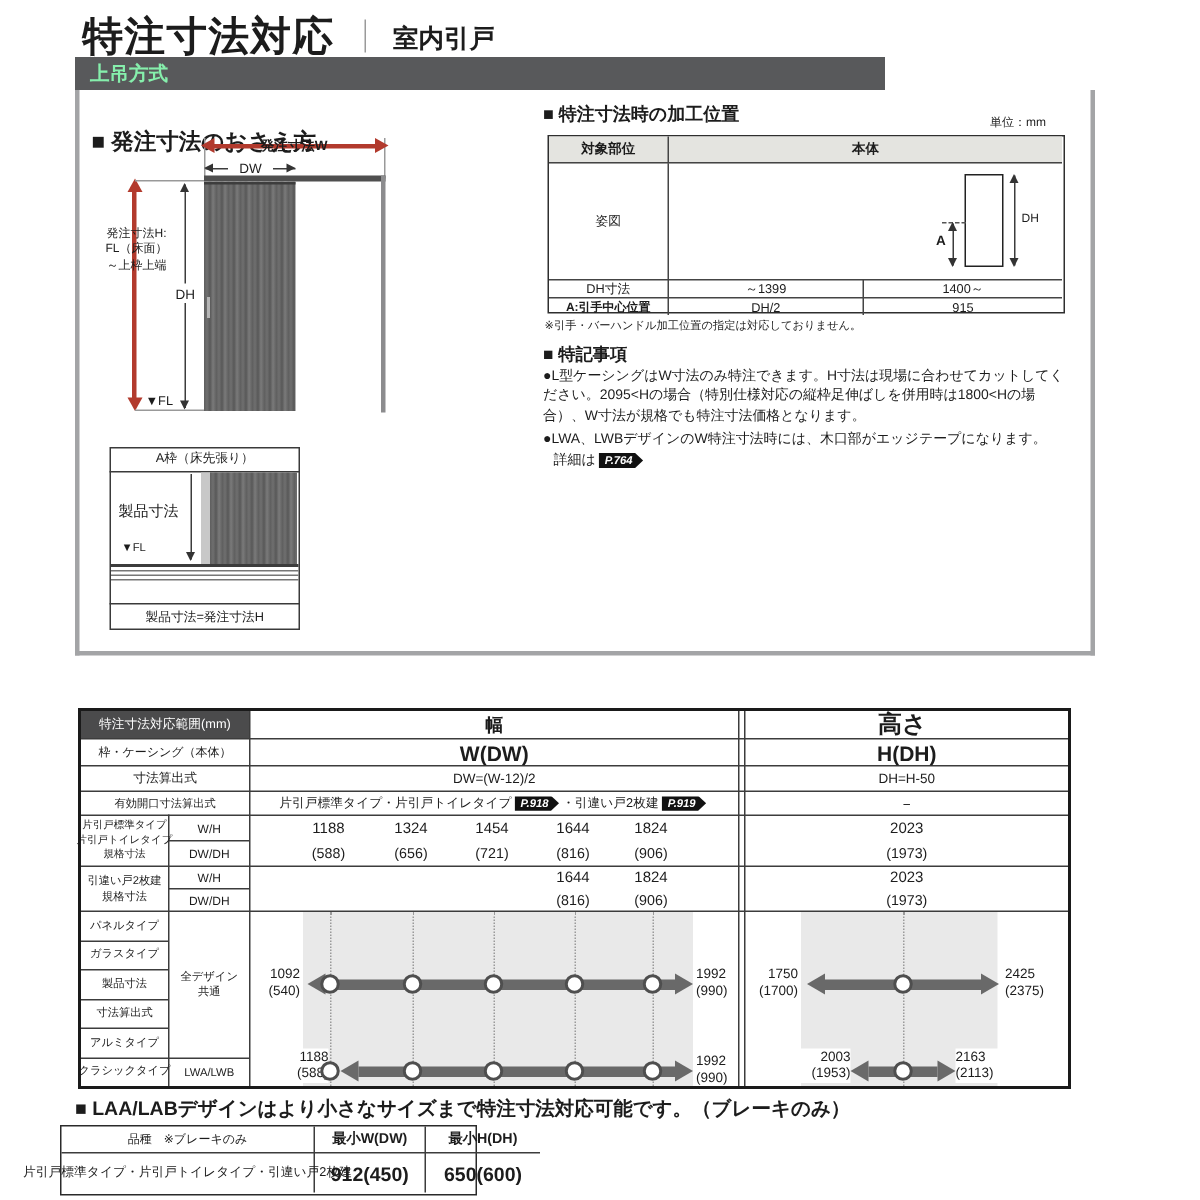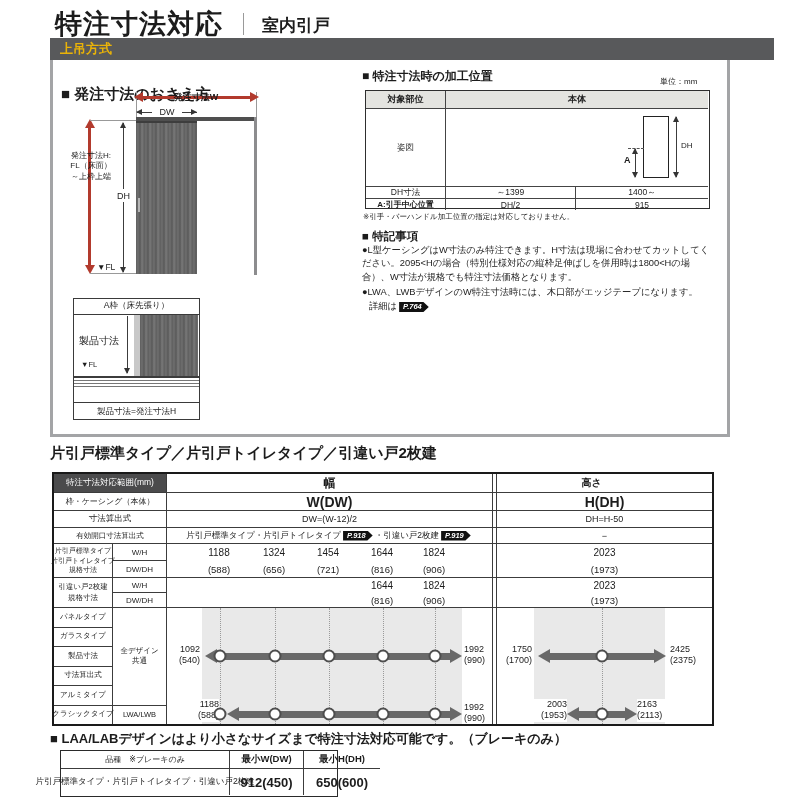--- a/index.html
+++ b/index.html
@@ -21,21 +21,21 @@
 </style>
 </head>
 <body>
 
 <div class="page">
 
   <div class="t" style="left:55px;top:6px;font-size:27px;font-weight:bold;letter-spacing:1px;">特注寸法対応</div>
   <div class="t" style="left:243px;top:13px;width:1px;height:22px;background:#9a9a9a;"></div>
   <div class="t" style="left:262px;top:14px;font-size:17px;font-weight:bold;">室内引戸</div>
 
-  <div class="t" style="left:50px;top:38px;width:724px;height:22px;background:#58595b;color:#eab308;font-size:13px;font-weight:bold;line-height:22px;padding-left:10px;box-sizing:border-box;">上吊方式</div>
+  <div class="t" style="left:50px;top:38px;width:540px;height:22px;background:#58595b;color:#86efac;font-size:13px;font-weight:bold;line-height:22px;padding-left:10px;box-sizing:border-box;">上吊方式</div>
   <div class="t" style="left:50px;top:60px;width:680px;height:377px;border:3px solid #a3a4a6;border-top:none;box-sizing:border-box;"></div>
 
   <div class="t" style="left:61px;top:66px;font-size:15px;font-weight:bold;margin-top:19px;">■ 発注寸法のおさえ方</div>
 
   <div class="ln" style="left:136px;top:92px;width:1px;height:27px;background:#999;"></div>
   <div class="ln" style="left:256px;top:92px;width:1px;height:27px;background:#999;"></div>
 
   <div class="t" style="left:142px;top:96px;width:109px;height:3px;background:#b23a2d;"></div>
   <div class="tri" style="left:134px;top:92px;border-top:5px solid transparent;border-bottom:5px solid transparent;border-right:9px solid #b23a2d;"></div>
   <div class="tri" style="left:250px;top:92px;border-top:5px solid transparent;border-bottom:5px solid transparent;border-left:9px solid #b23a2d;"></div>
@@ -111,21 +111,20 @@
   </div>
   <div class="t" style="left:363px;top:212px;font-size:7.5px;">※引手・バーハンドル加工位置の指定は対応しておりません。</div>
 
   <div class="t" style="left:362px;top:229px;font-size:11.5px;font-weight:bold;">■ 特記事項</div>
   <div class="t" style="left:362px;top:244px;width:356px;font-size:9.3px;line-height:1.45;white-space:normal;">●L型ケーシングはW寸法のみ特注できます。H寸法は現場に合わせてカットしてください。2095&lt;Hの場合（特別仕様対応の縦枠足伸ばしを併用時は1800&lt;Hの場合）、W寸法が規格でも特注寸法価格となります。</div>
   <div class="t" style="left:362px;top:286px;width:356px;font-size:9.3px;line-height:1.45;white-space:normal;">●LWA、LWBデザインのW特注寸法時には、木口部がエッジテープになります。</div>
   <div class="t" style="left:369px;top:300px;font-size:9.3px;">
     <span>詳細は</span><span class="badge">P.764</span>
   </div>
 
-  <div class="t" style="left:50px;top:444px;font-size:15px;font-weight:bold;">片引戸標準タイプ／片引戸トイレタイプ／引違い戸2枚建</div>
 
   <div class="t" style="left:52px;top:472px;width:662px;height:254px;border:2px solid #1a1a1a;box-sizing:border-box;">
 
     <div class="ln" style="left:112px;top:0;width:1px;height:250px;"></div>
     <div class="ln" style="left:58px;top:69px;width:1px;height:181px;"></div>
     <div class="ln" style="left:438px;top:0;width:1px;height:250px;"></div>
     <div class="ln" style="left:442px;top:0;width:1px;height:250px;"></div>
     <div class="ln" style="left:0;top:18px;width:658px;height:1px;"></div>
     <div class="ln" style="left:0;top:36px;width:658px;height:1px;"></div>
     <div class="ln" style="left:0;top:53px;width:658px;height:1px;"></div>
@@ -135,21 +134,21 @@
     <div class="ln" style="left:58px;top:118px;width:54px;height:1px;"></div>
     <div class="ln" style="left:0;top:133px;width:658px;height:1px;"></div>
     <div class="ln" style="left:0;top:152.5px;width:58px;height:1px;"></div>
     <div class="ln" style="left:0;top:172px;width:58px;height:1px;"></div>
     <div class="ln" style="left:0;top:191.5px;width:58px;height:1px;"></div>
     <div class="ln" style="left:0;top:211px;width:58px;height:1px;"></div>
     <div class="ln" style="left:0;top:230.5px;width:112px;height:1px;"></div>
 
     <div class="c" style="left:0;top:0;width:112px;height:18px;background:#4b4b4c;color:#fff;font-size:8.5px;">特注寸法対応範囲(mm)</div>
     <div class="c" style="left:113px;top:0;width:325px;height:18px;font-size:12px;font-weight:bold;">幅</div>
-    <div class="c" style="left:430px;top:0;width:215px;height:18px;font-size:10px;font-weight:bold;">高さ</div>
+    <div class="c" style="left:440px;top:0;width:215px;height:18px;font-size:16px;font-weight:bold;">高さ</div>
 
     <div class="c" style="left:0;top:19px;width:112px;height:17px;font-size:8px;">枠・ケーシング（本体）</div>
     <div class="c" style="left:443px;top:19px;width:215px;height:17px;font-size:14px;font-weight:bold;">H(DH)</div>
     <div class="c" style="left:113px;top:19px;width:325px;height:17px;font-size:14px;font-weight:bold;">W(DW)</div>
 
     <div class="c" style="left:0;top:37px;width:112px;height:16px;font-size:8.5px;">寸法算出式</div>
     <div class="c" style="left:113px;top:37px;width:325px;height:16px;font-size:9px;">DW=(W-12)/2</div>
     <div class="c" style="left:443px;top:37px;width:215px;height:16px;font-size:9px;">DH=H-50</div>
 
     <div class="c" style="left:0;top:54px;width:112px;height:15px;font-size:7.5px;">有効開口寸法算出式</div>
@@ -282,21 +281,21 @@
       <div class="tri" style="left:128px;top:98.5px;border-top:7.5px solid transparent;border-bottom:7.5px solid transparent;border-left:12px solid #696969;"></div>
       <div class="dot" style="left:105px;top:106px;"></div>
       <div class="t" style="left:140px;top:91px;width:38px;font-size:9px;line-height:1.25;background:#fff;">
         <div>2163</div>
         <div>(2113)</div>
       </div>
     </div>
   </div>
 
   <div class="t" style="left:50px;top:730px;font-size:13px;font-weight:bold;">■ LAA/LABデザインはより小さなサイズまで特注寸法対応可能です。（ブレーキのみ）</div>
-  <div class="t" style="left:60px;top:750px;width:278px;height:47px;border:1.5px solid #2a2a2a;box-sizing:border-box;padding-left:44px;">
+  <div class="t" style="left:40px;top:750px;width:278px;height:47px;border:1.5px solid #2a2a2a;box-sizing:border-box;padding-left:44px;">
     <div class="ln" style="left:168px;top:0;width:1px;height:44px;"></div>
     <div class="ln" style="left:242px;top:0;width:1px;height:44px;"></div>
     <div class="ln" style="left:0;top:17px;width:319px;height:1px;"></div>
     <div class="c" style="left:0;top:0;width:168px;height:17px;font-size:8px;">品種　※ブレーキのみ</div>
     <div class="c" style="left:169px;top:0;width:73px;height:17px;font-size:9.5px;font-weight:bold;">最小W(DW)</div>
     <div class="c" style="left:243px;top:0;width:76px;height:17px;font-size:9.5px;font-weight:bold;">最小H(DH)</div>
     <div class="c" style="left:0;top:18px;width:168px;height:26px;font-size:8.5px;line-height:1.4;flex-direction:row;">
       <div>片引戸標準タイプ・片引戸トイレタイプ・</div>
       <div>引違い戸2枚建</div>
     </div>

